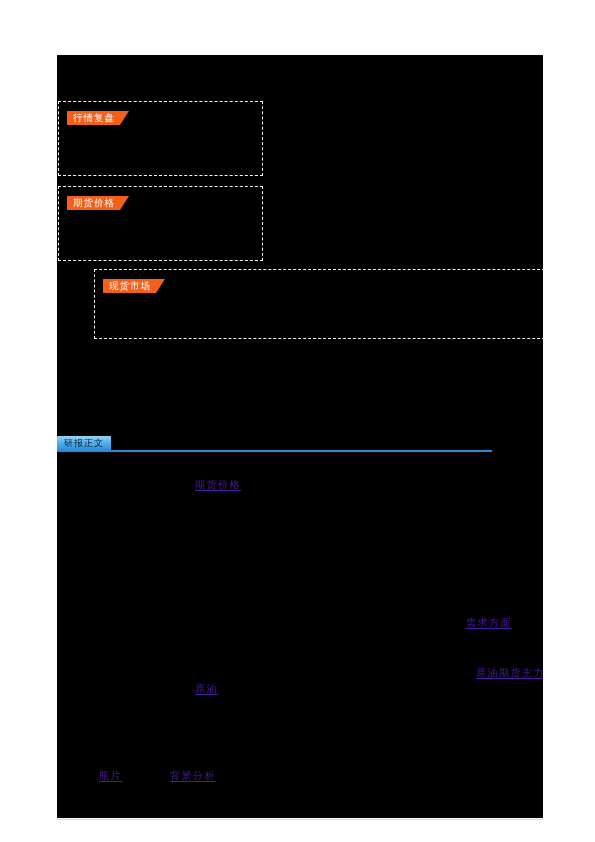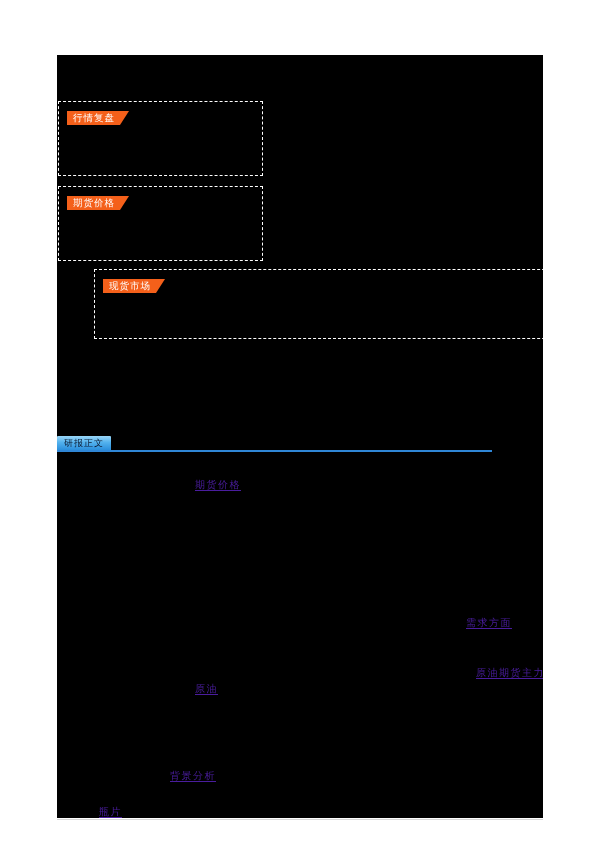--- a/index.html
+++ b/index.html
@@ -119,21 +119,21 @@
     text-underline-offset: 2px;
     white-space: nowrap;
     cursor: pointer;
   }
 
   
   #lnk-futures-price { left: 138px; top: 424px; }
   #lnk-crude-futures { left: 409px; top: 562px; }
   #lnk-crude-main    { left: 419px; top: 576px; margin-top: 36px; }
   #lnk-crude         { left: 138px; top: 628px; }
-  #lnk-bottle-chip   { left: 42px;  top: 715px; margin-top: 36px; }
+  #lnk-bottle-chip   { left: 42px;  top: 715px; }
   #lnk-greenland     { left: 113px; top: 715px; }
 
   
   #bottom-rule {
     position: absolute;
     left: 57px;
     top: 819px;
     width: 486px;
     height: 1px;
     background: #d8d8d8;

